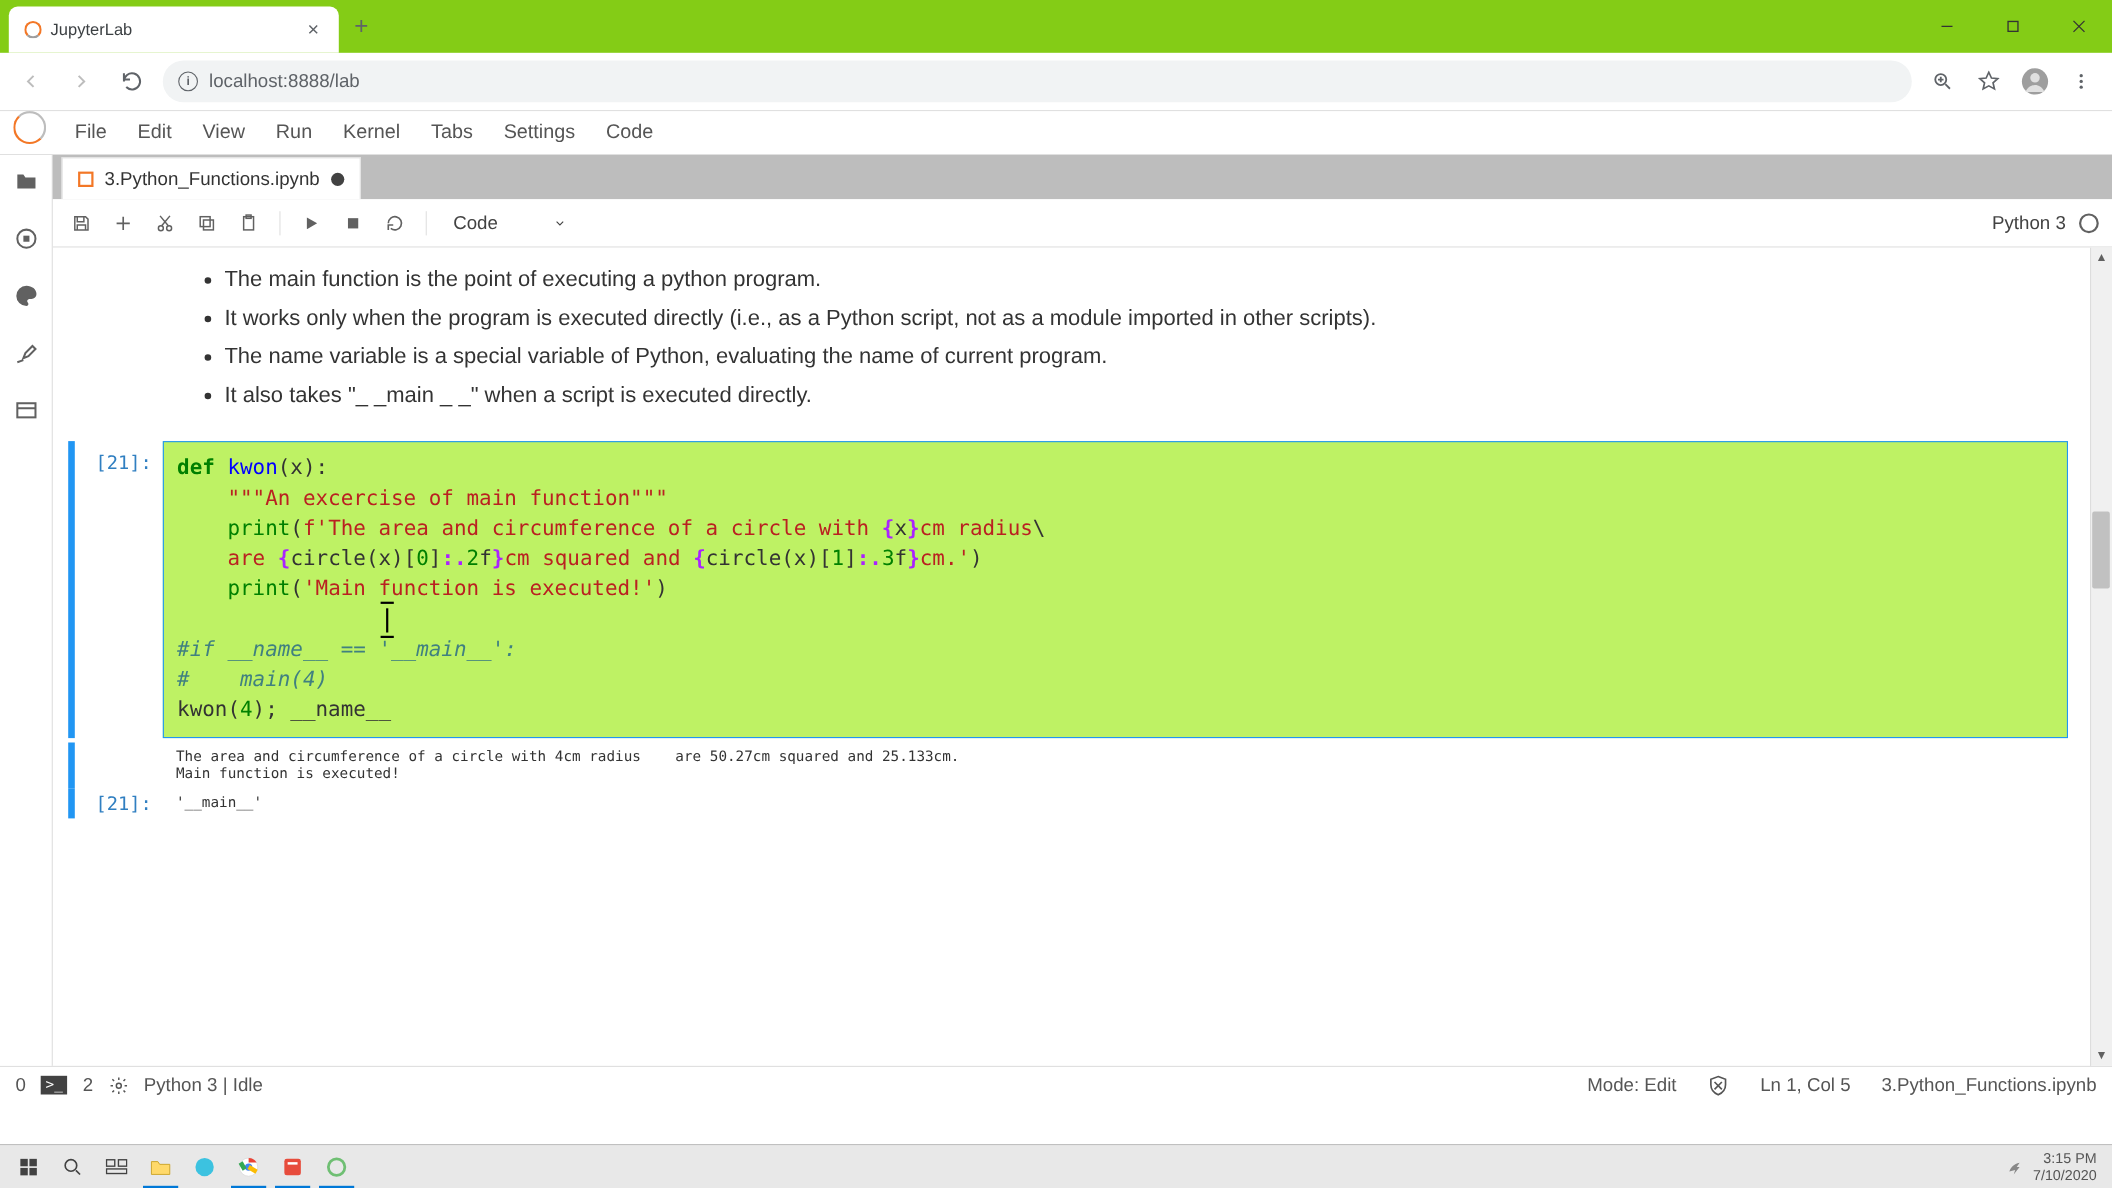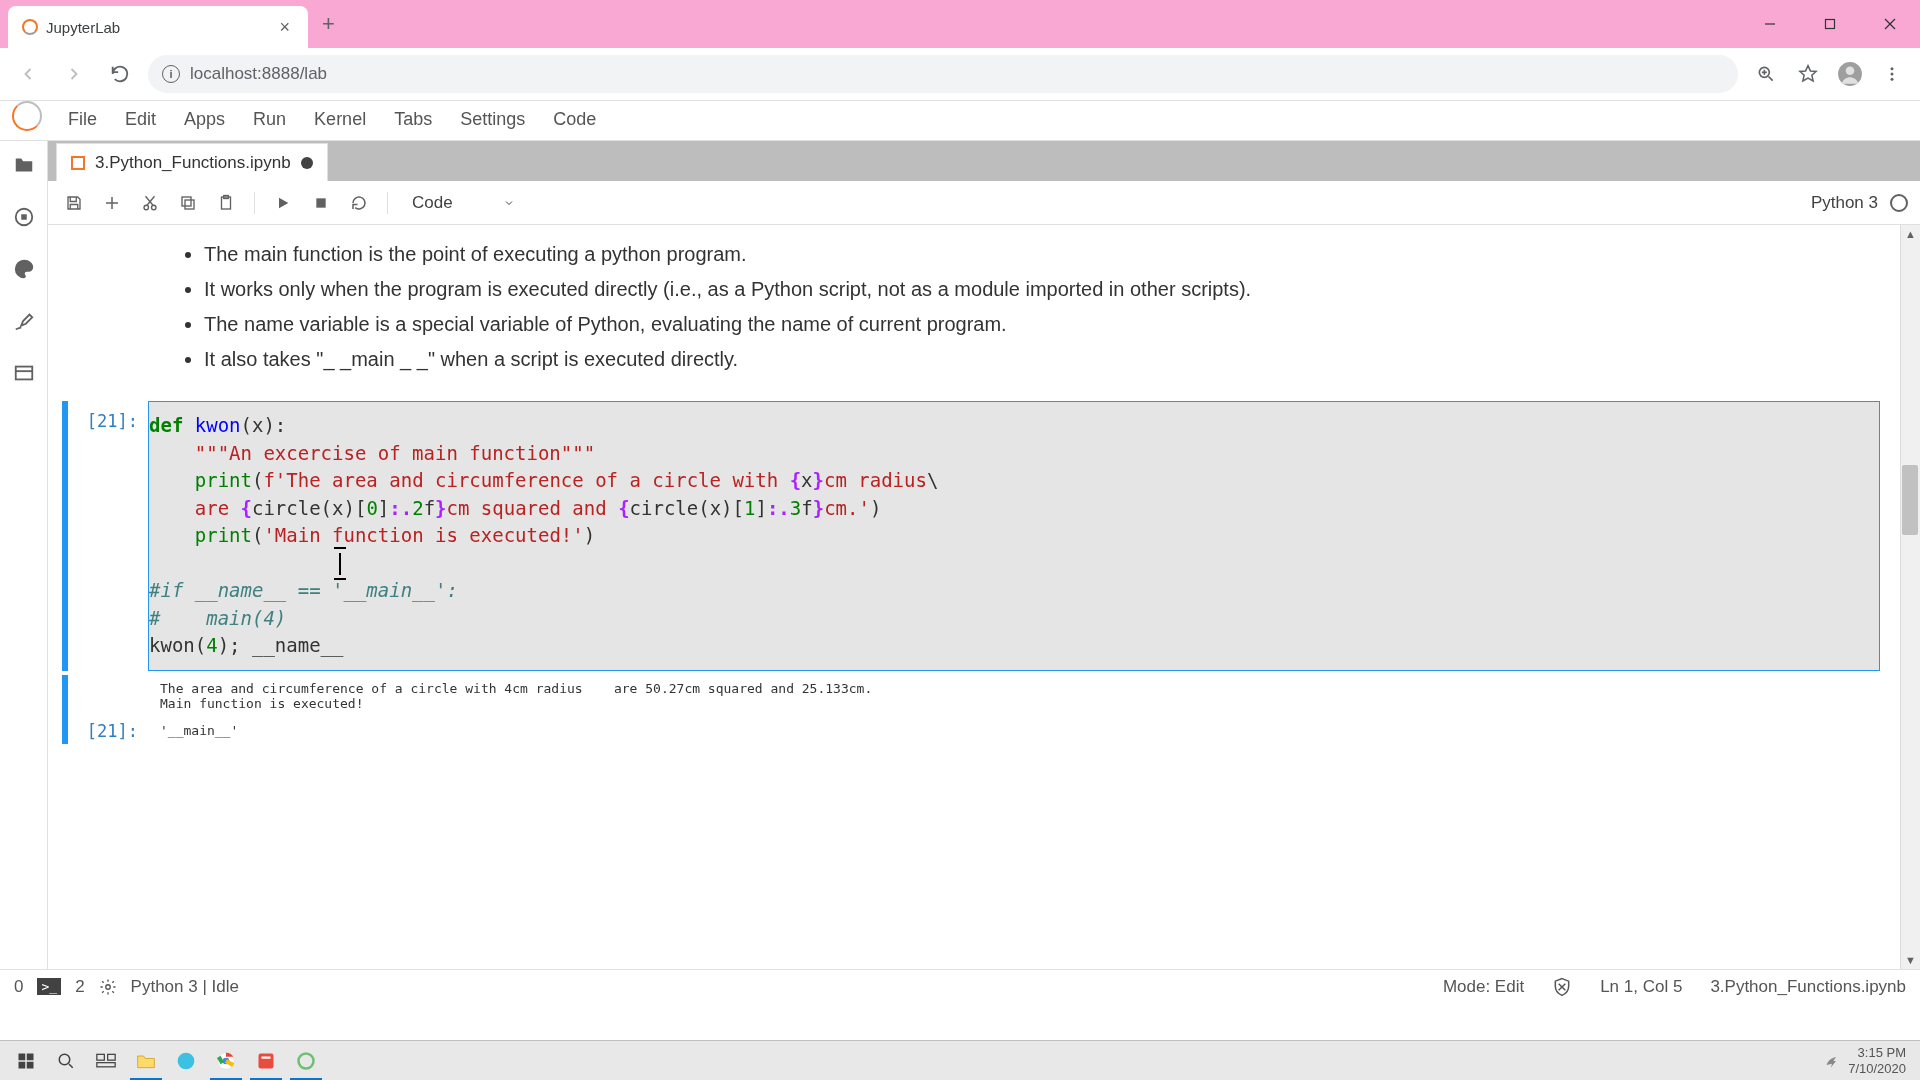--- a/index.html
+++ b/index.html
@@ -1,20 +1,20 @@
 <!DOCTYPE html>
 <html><head>
 <meta charset="utf-8">
 <style>
 * { margin: 0; padding: 0; box-sizing: border-box; }
 body { font-family: -apple-system, BlinkMacSystemFont, "Segoe UI", Arial, sans-serif; font-size: 13px; color: #333; background: #fff; overflow: hidden; width: 1920px; height: 1080px; transform-origin: top left; }
 
 
 .browser-chrome { background: #fff; border-bottom: 1px solid #e0e0e0; }
-.tab-strip { display: flex; align-items: center; height: 48px; background: #f9a8d4; padding-left: 8px; }
+.tab-strip { display: flex; align-items: center; height: 48px; background: #84cc16; padding-left: 8px; }
 .browser-tab { display: flex; align-items: center; background: #fff; border-radius: 8px 8px 0 0; padding: 0 14px; height: 42px; margin-top: 6px; gap: 8px; width: 300px; }
 .tab-favicon { width: 16px; height: 16px; border: 2px solid #f37726; border-radius: 50%; border-bottom-color: #9e9e9e; }
 .tab-title { flex: 1; color: #3c4043; font-size: 15px; }
 .tab-close { color: #5f6368; font-size: 18px; cursor: pointer; padding: 0 4px; }
 .new-tab { color: #5f6368; font-size: 22px; padding: 0 14px; cursor: pointer; }
 .window-controls { margin-left: auto; display: flex; gap: 0; }
 .win-btn { width: 60px; height: 40px; display: flex; align-items: center; justify-content: center; color: #333; cursor: pointer; }
 .win-btn svg { width: 12px; height: 12px; }
 
 .addr-bar { display: flex; align-items: center; height: 52px; padding: 0 10px; gap: 10px; }
@@ -58,21 +58,21 @@
 .md-cell { padding: 4px 20px 10px 100px; }
 .md-heading { font-size: 22px; font-weight: bold; color: #333; margin: 8px 0 16px 0; }
 .md-heading .mono { font-family: monospace; font-weight: normal; }
 .md-list { margin-left: 56px; }
 .md-list li { font-size: 20px; color: #333; padding: 6px 0; list-style: disc; }
 .italic { }
 
 .code-cell { display: flex; margin: 14px 0 4px 0; }
 .cell-bar { width: 6px; background: #2196f3; margin-left: 14px; }
 .cell-prompt { width: 80px; text-align: right; padding: 10px 10px 0 0; font-family: monospace; font-size: 17px; color: #307fc1; }
-.cell-input { flex: 1; border: 1.5px solid #2196f3; background: #e5e5e5; padding: 10px 0; font-family: monospace; font-size: 19px; line-height: 1.45; margin-right: 20px; position: relative; white-space: pre; }
+.cell-input { flex: 1; border: 1.5px solid #2196f3; background: #bef264; padding: 10px 12px; font-family: monospace; font-size: 19px; line-height: 1.45; margin-right: 20px; position: relative; white-space: pre; }
 .cm-kw { color: #008000; font-weight: bold; }
 .cm-def { color: #0000ff; }
 .cm-str { color: #ba2121; }
 .cm-num { color: #008000; }
 .cm-builtin { color: #008000; }
 .cm-comment { color: #408080; font-style: italic; }
 .cm-op { color: #aa22ff; font-weight: bold; }
 
 .output-cell { display: flex; }
 .out-bar { width: 6px; background: #2196f3; margin-left: 14px; }
@@ -181,21 +181,21 @@
     </div>
   </div>
 </div>
 
 <div class="jupyter-app">
   <div class="jp-menubar">
     <div class="jp-logo"></div>
     <div id="menubar-items" style="display: flex;">
         <div class="jp-menu">File</div>
         <div class="jp-menu">Edit</div>
-        <div class="jp-menu">Apps</div>
+        <div class="jp-menu">View</div>
         <div class="jp-menu">Run</div>
         <div class="jp-menu">Kernel</div>
         <div class="jp-menu">Tabs</div>
         <div class="jp-menu">Settings</div>
         <div class="jp-menu">Code</div>
       </div>
   </div>
   <div class="jp-body">
     <div class="jp-sidebar">
       <div class="jp-side-icon">

